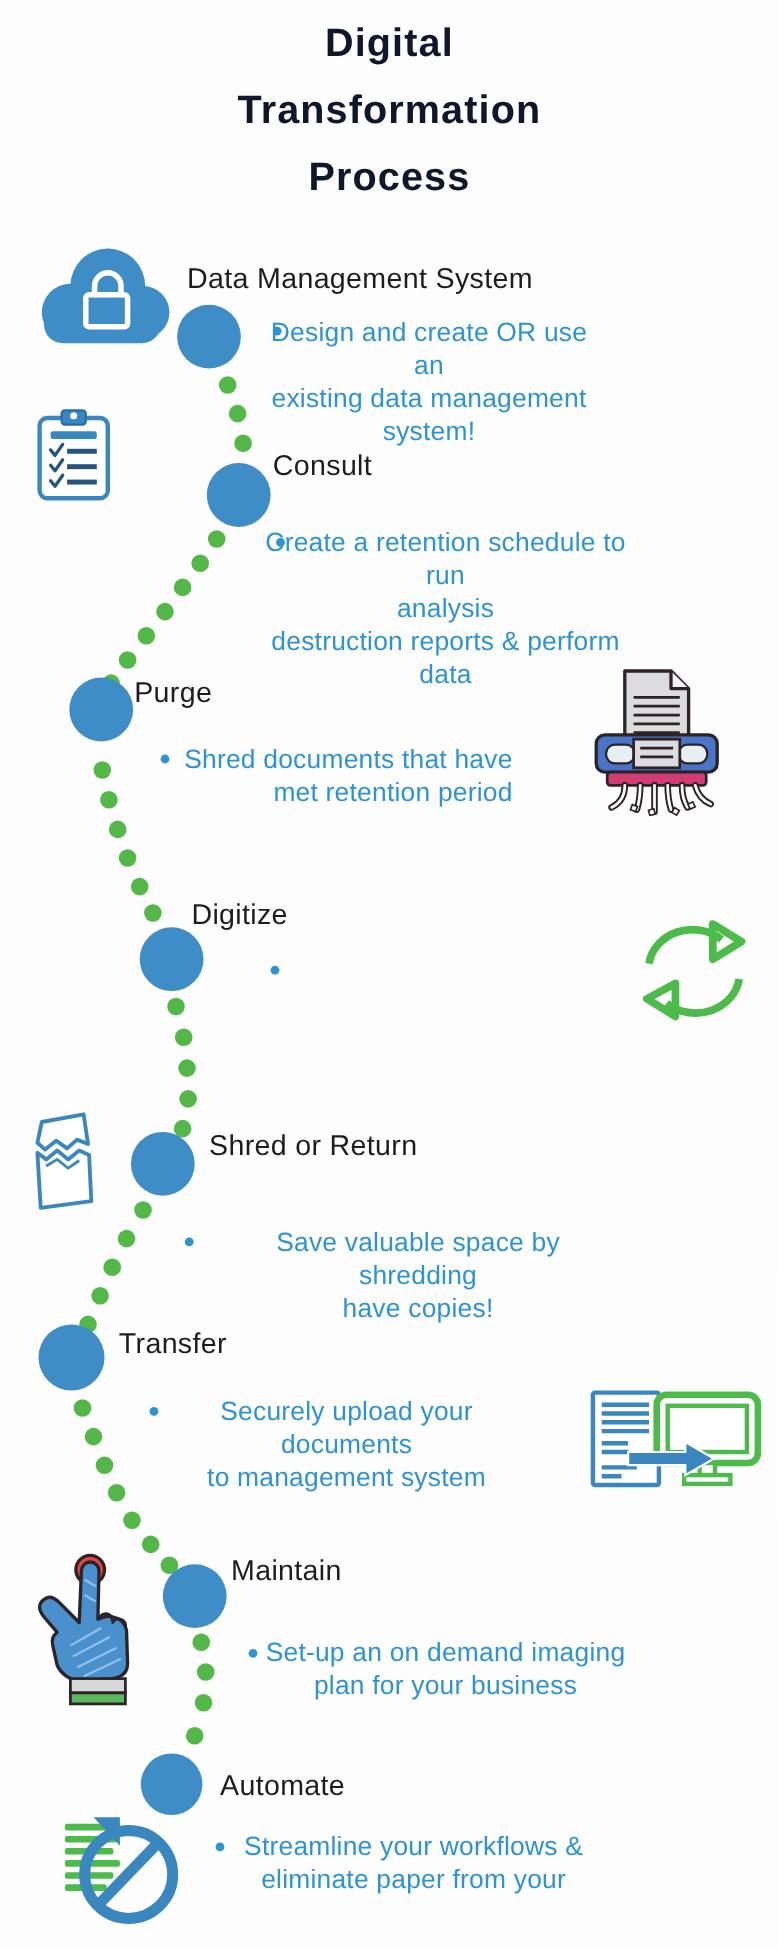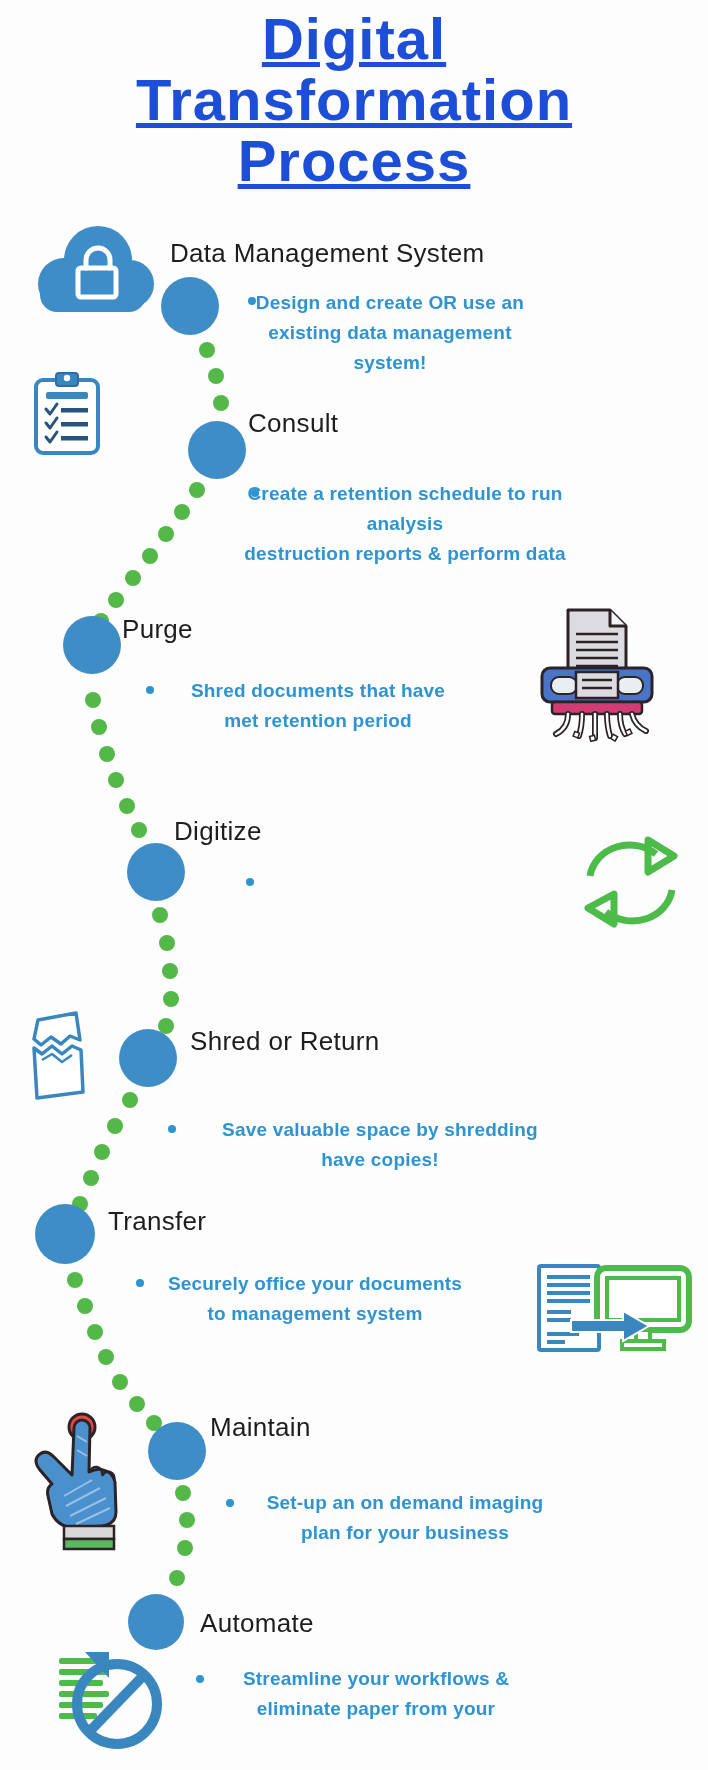--- a/index.html
+++ b/index.html
@@ -3,29 +3,29 @@
 <meta charset="utf-8">
 <style>
   html,body{margin:0;padding:0;background:#ffffff;}
   .canvas{
     position:relative;width:708px;height:1770px;margin:0 auto;
     background:#fdfdfd;overflow:hidden;
     font-family:"Liberation Sans",sans-serif;
   }
   .title{
     position:absolute;top:8px;left:0;width:100%;
-    text-align:center;font-size:58px;line-height:61px;
-    font-weight:700;color:#1d4ed8;letter-spacing:1px;text-decoration:underline;
+    text-align:center;font-size:36px;line-height:61px;
+    font-weight:700;color:#0f172a;letter-spacing:1px;
   }
   .step-title{
     position:absolute;font-size:26px;font-weight:400;color:#1d1d1f;
     letter-spacing:.3px;white-space:nowrap;
   }
   .step-text{
-    position:absolute;text-align:center;font-size:19px;font-weight:700;
+    position:absolute;text-align:center;font-size:24px;font-weight:400;
     color:#2e93d1;line-height:30px;letter-spacing:.2px;
   }
   .bullet{
     position:absolute;width:8px;height:8px;border-radius:50%;
     background:#2e93d1;
   }
   .icon{position:absolute;}
   #pathlayer{position:absolute;left:0;top:0;z-index:1;}
   .step-title,.step-text,.bullet,.icon{z-index:2;}
 </style>
@@ -99,39 +99,39 @@
   <div class="step-title" style="left:248px;top:408px;">Consult</div>
   <div class="bullet" style="left:251px;top:489px;"></div>
   <div class="step-text" style="left:240px;top:479px;width:330px;">
     <div>Create a retention schedule to run</div>
     <div>analysis</div>
     <div>destruction reports &amp; perform data</div>
   </div>
 
   <div class="step-title" style="left:122px;top:614px;">Purge</div>
   <div class="bullet" style="left:146px;top:686px;"></div>
-  <div class="step-text" style="left:158px;top:676px;width:320px;">
+  <div class="step-text" style="left:146px;top:676px;width:320px;text-align:right;">
     <div>Shred documents that have</div>
     <div>met retention period</div>
   </div>
 
   <div class="step-title" style="left:174px;top:816px;">Digitize</div>
   <div class="bullet" style="left:246px;top:878px;"></div>
 
   <div class="step-title" style="left:190px;top:1026px;">Shred or Return</div>
   <div class="bullet" style="left:168px;top:1125px;"></div>
   <div class="step-text" style="left:210px;top:1115px;width:340px;">
     <div>Save valuable space by shredding</div>
     <div>have copies!</div>
   </div>
 
   <div class="step-title" style="left:108px;top:1206px;">Transfer</div>
   <div class="bullet" style="left:136px;top:1279px;"></div>
   <div class="step-text" style="left:145px;top:1269px;width:340px;">
-    <div>Securely office your documents</div>
+    <div>Securely upload your documents</div>
     <div>to management system</div>
   </div>
 
   <div class="step-title" style="left:210px;top:1412px;">Maintain</div>
   <div class="bullet" style="left:226px;top:1499px;"></div>
   <div class="step-text" style="left:235px;top:1488px;width:340px;">
     <div>Set-up an on demand imaging</div>
     <div>plan for your business</div>
   </div>
 

